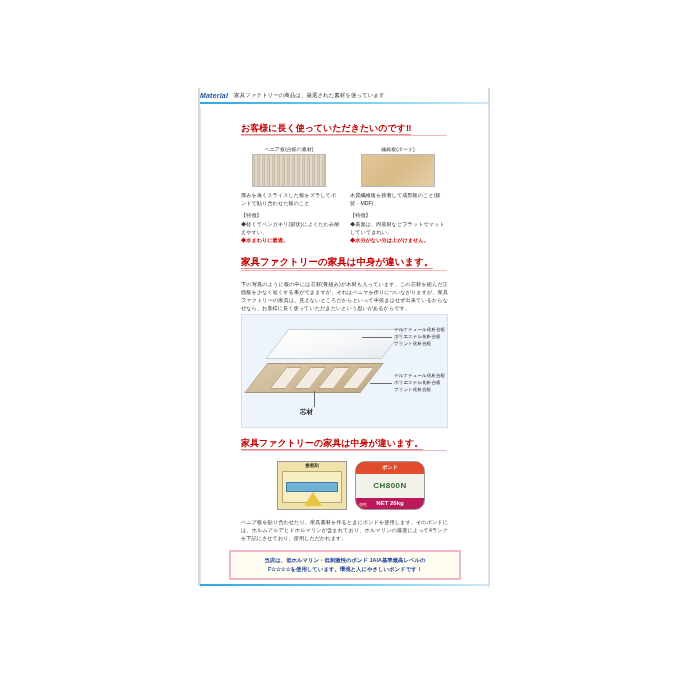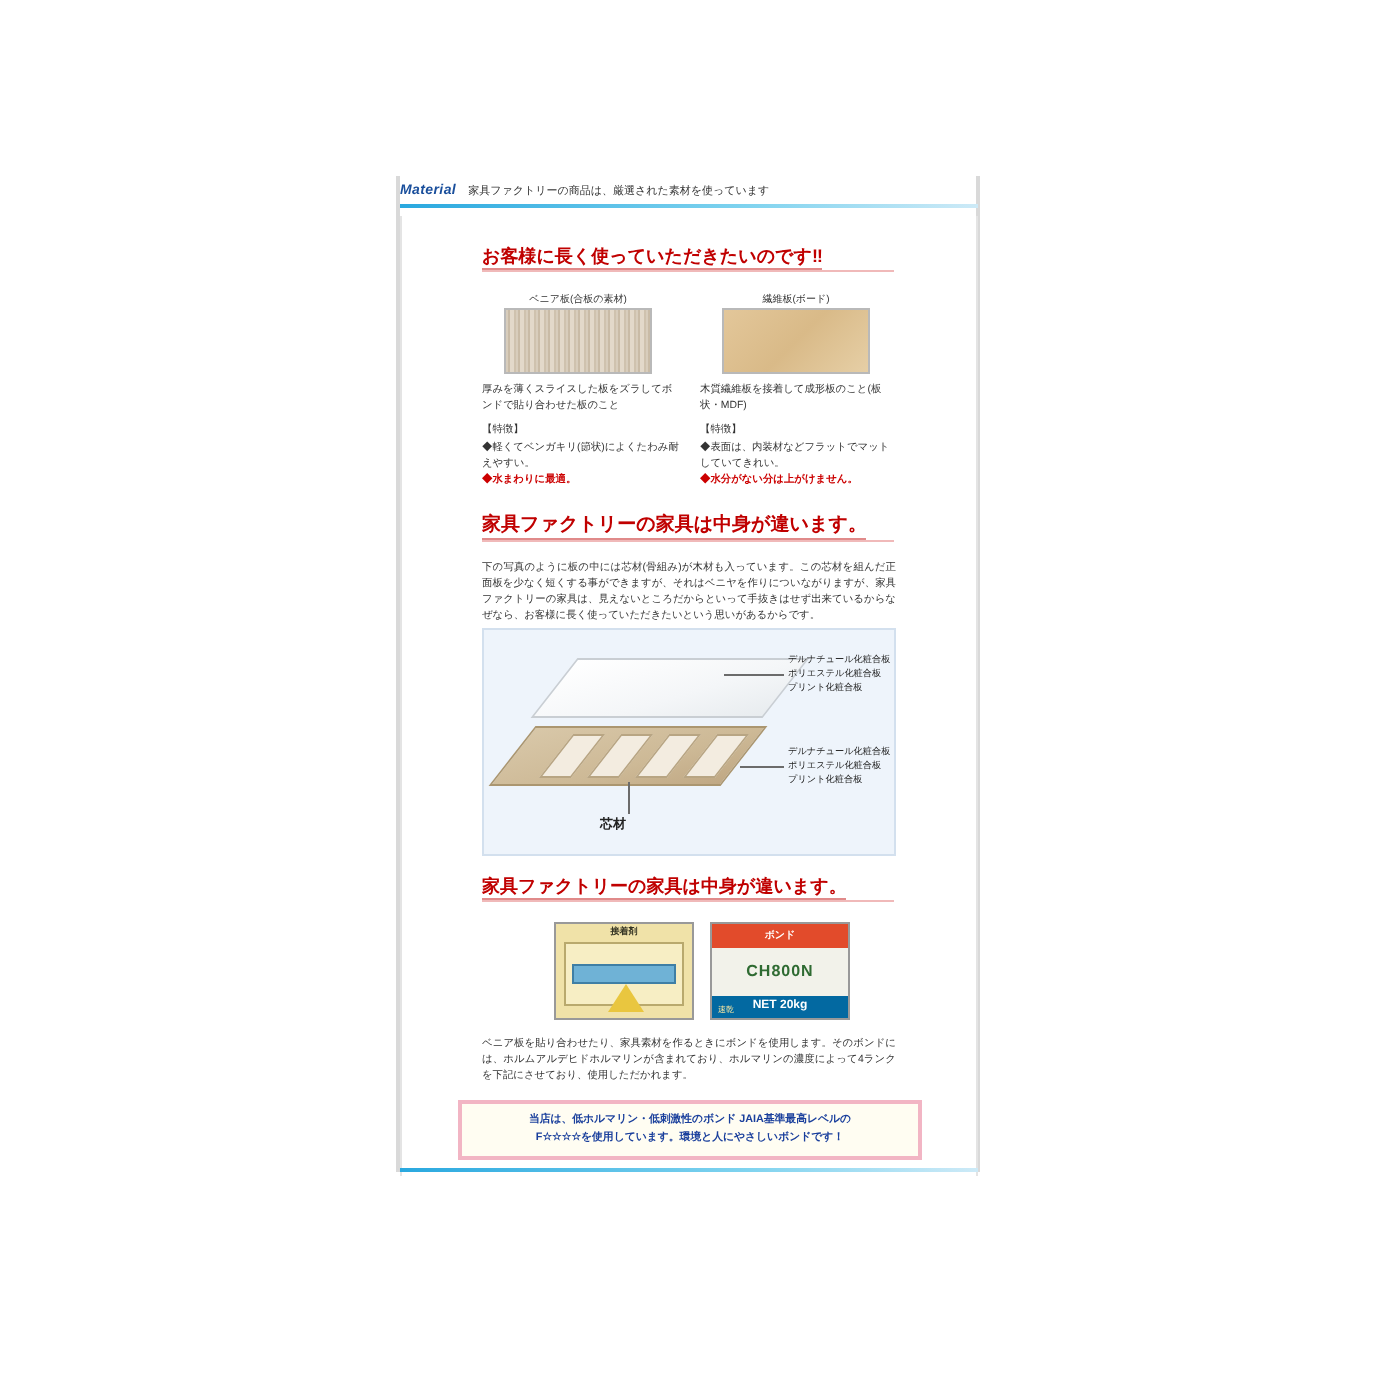--- a/index.html
+++ b/index.html
@@ -194,21 +194,21 @@
     white-space: nowrap;
   }
   
   .prod {
     position: absolute;
     border: 1px solid #999999;
     box-sizing: border-box;
     overflow: hidden;
   }
   .prod-a { background: #f0e2a8; }
-  .prod-b { background: #0369a1; }
+  .prod-b { background: #be185d; border-radius: 10px; }
   .prod-a-inner {
     position: absolute;
     left: 4px; top: 9px; right: 4px; bottom: 6px;
     border: 1px solid #b9a96d;
     background: #f7eec4;
   }
   .prod-a-title {
     position: absolute;
     left: 0; top: 1px; width: 100%;
     text-align: center;

